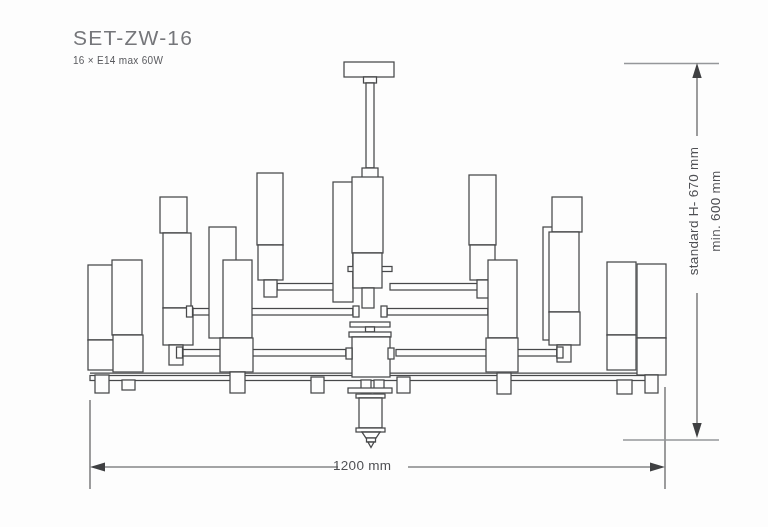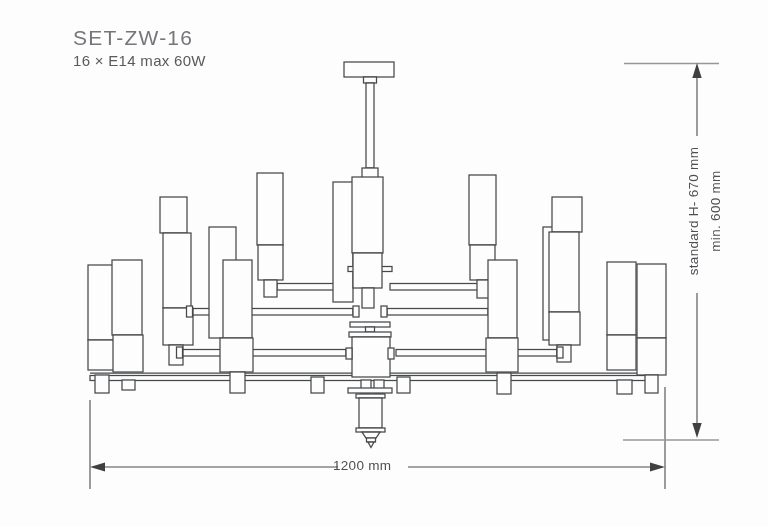--- a/index.html
+++ b/index.html
@@ -7,21 +7,21 @@
     width:768px;height:527px;position:relative;overflow:hidden;
     background:#fdfdfd;
     font-family:"Liberation Sans", sans-serif;
   }
   .stage{position:absolute;inset:0;}
   .hdr{position:absolute;left:37px;top:26px;margin-left:36px;}
   .model{
     font-size:21px;font-weight:300;letter-spacing:1.2px;color:#75767a;line-height:24px;
   }
   .spec{
-    font-size:15px;font-weight:400;letter-spacing:0.3px;color:#595a5e;line-height:21px;
+    font-size:10px;font-weight:400;letter-spacing:0.3px;color:#595a5e;line-height:21px;
   }
   .dim-label{
     position:absolute;color:#4e4f53;font-size:13.5px;letter-spacing:0.3px;
     white-space:nowrap;
   }
   .dim-width{
     left:333px;top:458px;width:80px;
   }
   .dim-height{
     left:705px;top:211px;width:200px;margin-left:-100px;margin-top:-22px;

